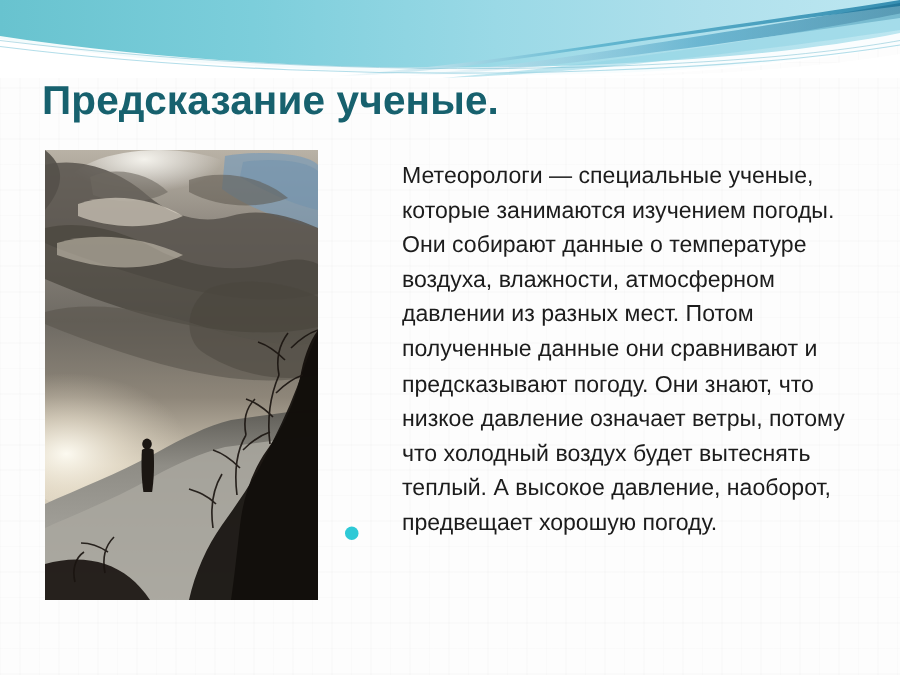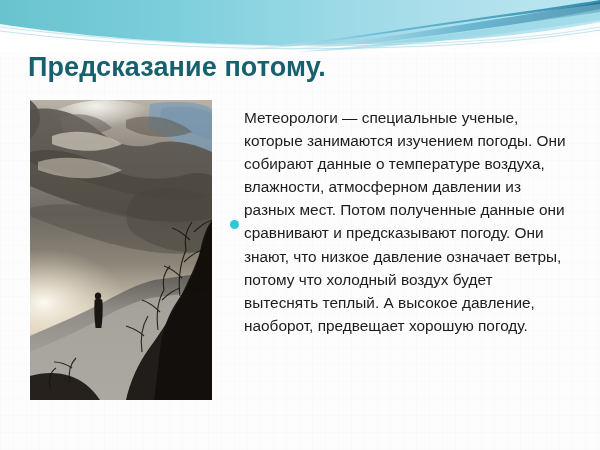--- a/index.html
+++ b/index.html
@@ -88,21 +88,22 @@
   }
 
   
   .body-block {
     position: absolute;
     left: 230px;
     top: 106px;
     width: 340px;
     z-index: 3;
     display: flex;
-    align-items: center;
+    align-items: flex-end;
+    gap: 24px;
   }
   .bullet-dot {
     flex: 0 0 auto;
     width: 9px;
     height: 9px;
     border-radius: 50%;
     background: #2ec9d6;
     margin-top: 7px;
     margin-right: 5px;
   }
@@ -152,21 +153,21 @@
 
       <path d="M600,4 C520,14 430,27 340,40 C300,46 260,50 220,51 C270,47 330,40 390,31 C470,19 545,9 600,0 Z" fill="url(#ribbonGrad)" opacity="0.85"></path>
       <path d="M600,12 C530,22 450,34 370,43 C330,47 295,50 265,51 C315,47 375,39 435,29 C505,18 560,9 600,2 Z" fill="url(#ribbonGrad2)" opacity="0.6"></path>
       <path d="M600,20 C540,29 470,38 400,45 C360,49 325,51 295,52 C345,48 405,41 465,32 C525,23 570,15 600,9 Z" fill="#8fd3e4" opacity="0.55"></path>
 
       <path d="M0,31 C120,46 260,52 400,47 C490,44 550,38 600,30" fill="none" stroke="#9fd5e3" stroke-width="0.8" opacity="0.8"></path>
       <path d="M0,27 C130,43 270,49 410,44 C495,41 555,35 600,27" fill="none" stroke="#6fb9cf" stroke-width="0.6" opacity="0.55"></path>
     </svg>
   </div>
 
-  <div class="slide-title">Предсказание потому.</div>
+  <div class="slide-title">Предсказание ученые.</div>
 
   <div class="photo-frame">
     <svg viewBox="0 0 182 300" preserveAspectRatio="none" xmlns="http://www.w3.org/2000/svg">
       <defs>
         <linearGradient id="skyGrad" x1="0" y1="0" x2="0" y2="1">
           <stop offset="0%" stop-color="#b9b2a6"></stop>
           <stop offset="18%" stop-color="#8d877e"></stop>
           <stop offset="38%" stop-color="#6e6a63"></stop>
           <stop offset="55%" stop-color="#8e8679"></stop>
           <stop offset="70%" stop-color="#cfc6b4"></stop>

